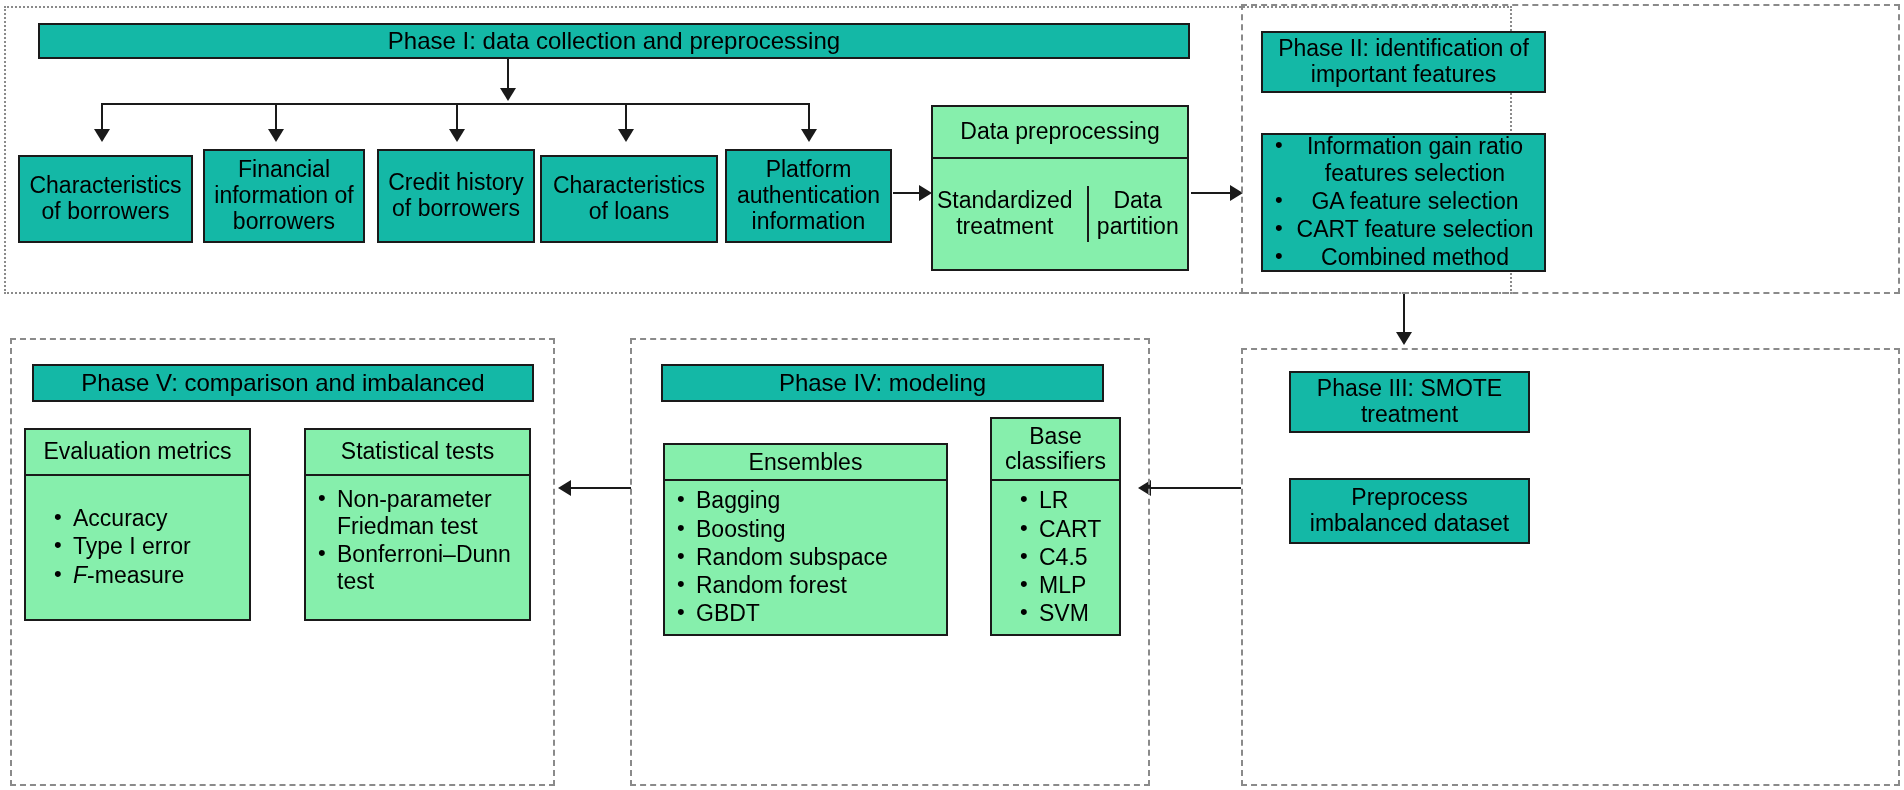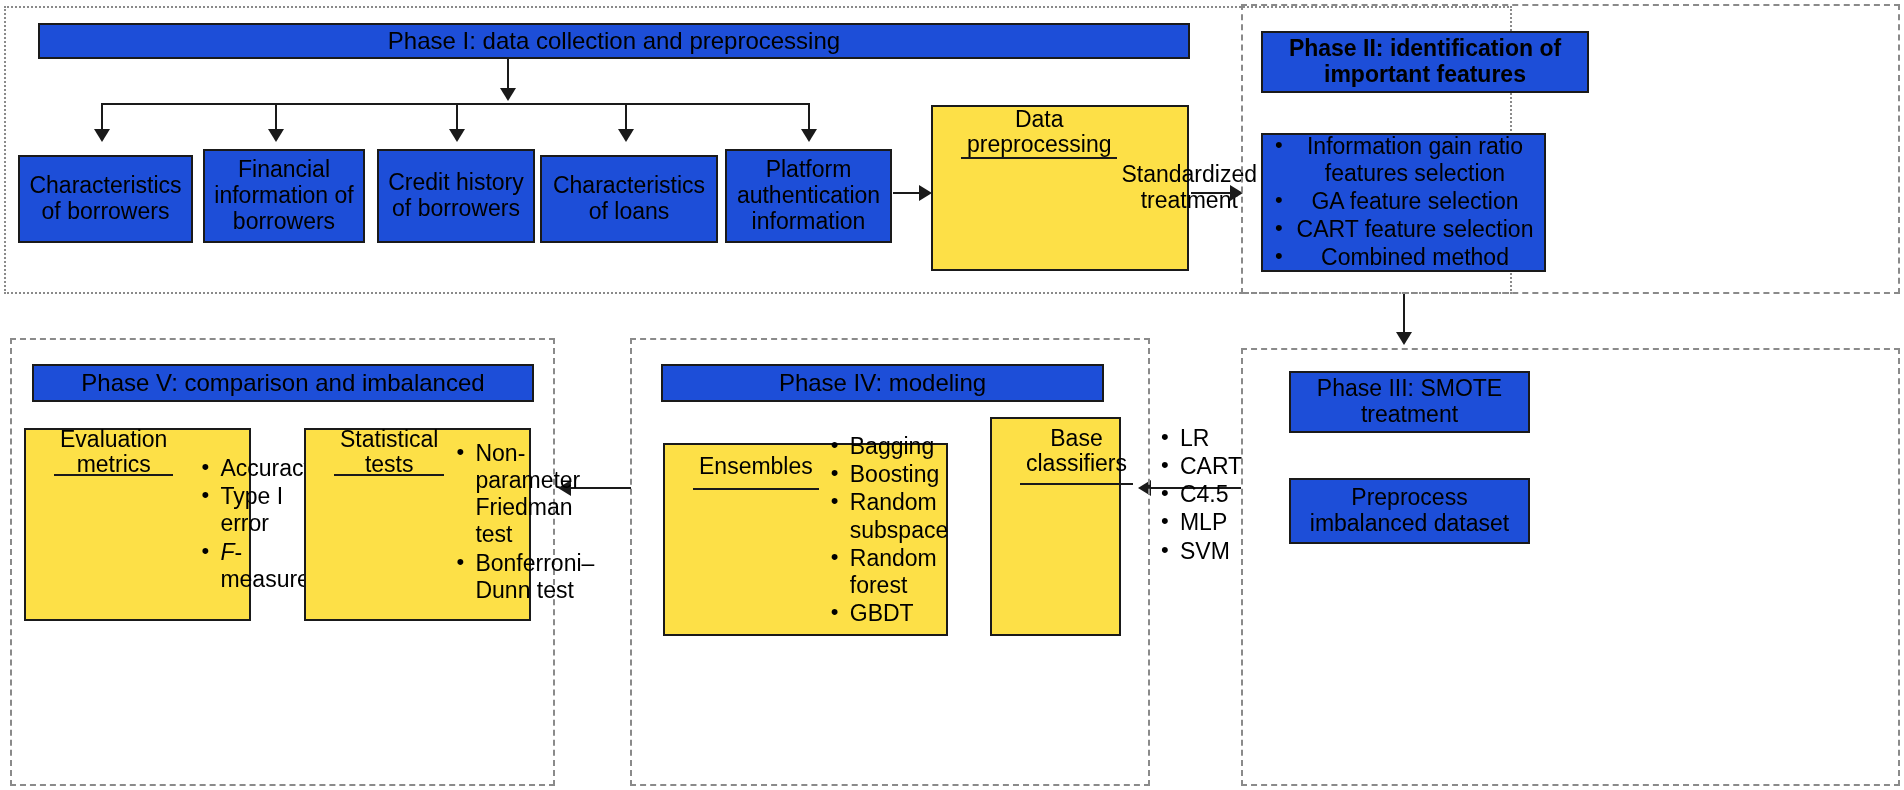--- a/index.html
+++ b/index.html
@@ -26,37 +26,36 @@
     border: 2px dashed #8a8a8a;
     background: transparent;
   }
   .phase-container.dotted {
     border: 2px dotted #8a8a8a;
   }
 
   
   .box {
     border: 2px solid #1a1a1a;
-    background: #1d4ed8;
+    background: #14b8a6;
     display: flex;
     align-items: center;
     justify-content: center;
     text-align: center;
     line-height: 1.12;
     font-size: 23px;
   }
   .box.header-bar { font-size: 24px; }
 
   
   .split {
     border: 2px solid #1a1a1a;
-    background: #fde047;
-    display: flex;
-    flex-direction: row;
-    padding-left: 28px;
+    background: #86efac;
+    display: flex;
+    flex-direction: column;
   }
   .split .title {
     border-bottom: 2px solid #1a1a1a;
     display: flex;
     align-items: center;
     justify-content: center;
     text-align: center;
     font-size: 23px;
     line-height: 1.1;
     padding: 4px 6px;
@@ -186,21 +185,21 @@
       <div class="cell">Standardized treatment</div>
       <div class="cell">Data partition</div>
     </div>
   </div>
 
   <div class="abs ln-h" style="left:1191px; top:192px; width:41px; height:2px;"></div>
   <div class="abs arrow-right" style="left:1230px; top:185px;"></div>
 
   <div class="abs phase-container" style="left:1241px; top:4px; width:659px; height:290px;"></div>
 
-  <div class="abs box" style="left:1261px; top:31px; width:328px; height:62px;font-weight:bold;">
+  <div class="abs box" style="left:1261px; top:31px; width:285px; height:62px;">
     <span>Phase II: identification of important features</span>
   </div>
 
   <div class="abs box" style="left:1261px; top:133px; width:285px; height:139px; justify-content:flex-start;">
     <div class="bulletwrap">
       <ul class="bullets">
         <li>Information gain ratio features selection</li>
         <li>GA feature selection</li>
         <li>CART feature selection</li>
         <li>Combined method</li>

